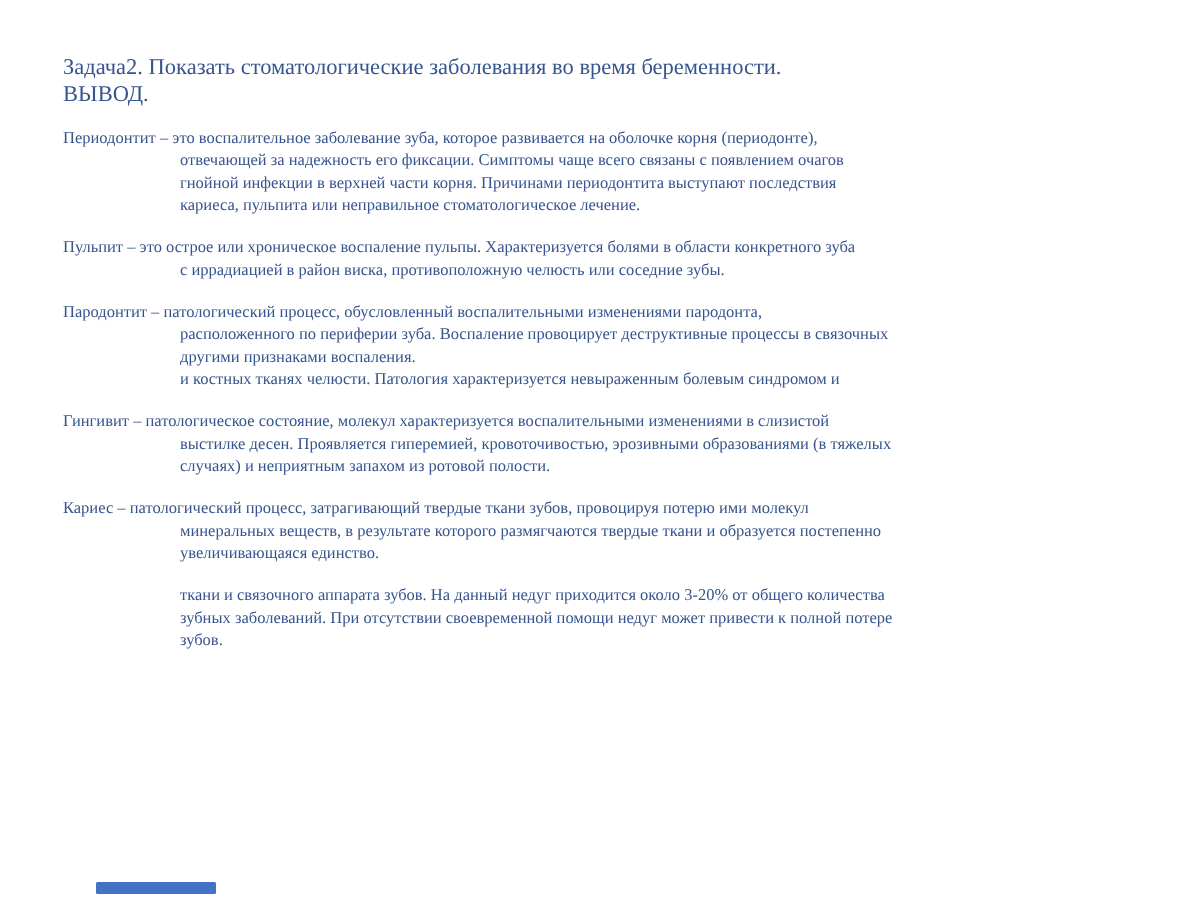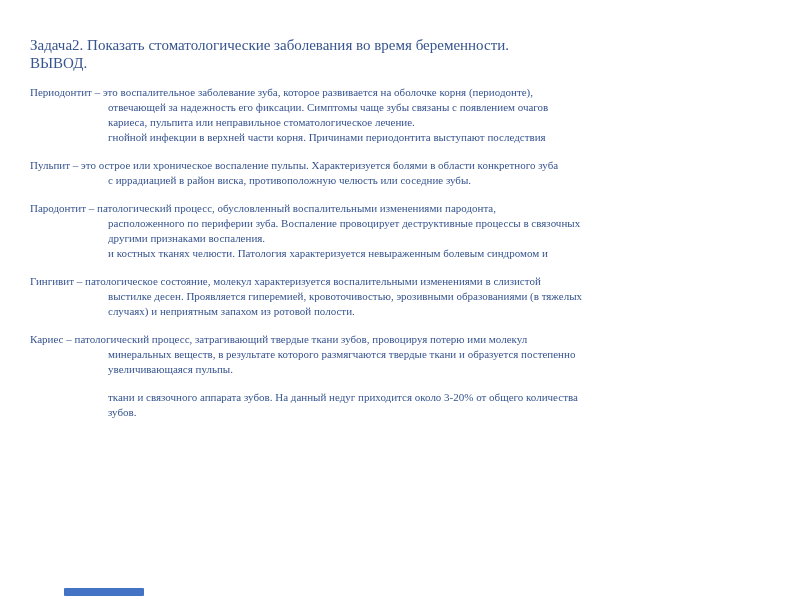--- a/index.html
+++ b/index.html
@@ -17,21 +17,21 @@
     background: #ffffff;
     font-family: "Liberation Serif", "DejaVu Serif", serif;
   }
   .doc {
     position: absolute;
     top: 36px;
     left: 30px;
     width: 745px;
     color: #36548E;
   }
-  .block { margin: 0 0 13px 0; }
+  .block { margin: 0 0 13px 12px; }
   .block.heading .line {
     font-size: 15px;
     line-height: 18px;
     white-space: nowrap;
   }
   .block.paragraph .line {
     font-size: 11px;
     line-height: 15px;
     white-space: nowrap;
   }
@@ -49,43 +49,44 @@
 <body>
 
 <div class="slide">
   <div class="doc" id="doc" style="color: rgb(54, 84, 142);">
       <div class="block heading">
         <div class="line">Задача2. Показать стоматологические заболевания во время беременности.</div>
         <div class="line">ВЫВОД.</div>
       </div>
       <div class="block paragraph">
         <div class="line">Периодонтит – это воспалительное заболевание зуба, которое развивается на оболочке корня (периодонте),</div>
-        <div class="line cont">отвечающей за надежность его фиксации. Симптомы чаще зубы связаны с появлением очагов</div>
+        <div class="line cont">отвечающей за надежность его фиксации. Симптомы чаще всего связаны с появлением очагов</div>
+        <div class="line cont">гнойной инфекции в верхней части корня. Причинами периодонтита выступают последствия</div>
         <div class="line cont">кариеса, пульпита или неправильное стоматологическое лечение.</div>
-        <div class="line cont">гнойной инфекции в верхней части корня. Причинами периодонтита выступают последствия</div>
       </div>
       <div class="block paragraph">
         <div class="line">Пульпит – это острое или хроническое воспаление пульпы. Характеризуется болями в области конкретного зуба</div>
         <div class="line cont">с иррадиацией в район виска, противоположную челюсть или соседние зубы.</div>
       </div>
       <div class="block paragraph">
         <div class="line">Пародонтит – патологический процесс, обусловленный воспалительными изменениями пародонта,</div>
         <div class="line cont">расположенного по периферии зуба. Воспаление провоцирует деструктивные процессы в связочных</div>
         <div class="line cont">другими признаками воспаления.</div>
         <div class="line cont">и костных тканях челюсти. Патология характеризуется невыраженным болевым синдромом и</div>
       </div>
       <div class="block paragraph">
         <div class="line">Гингивит – патологическое состояние, молекул характеризуется воспалительными изменениями в слизистой</div>
         <div class="line cont">выстилке десен. Проявляется гиперемией, кровоточивостью, эрозивными образованиями (в тяжелых</div>
         <div class="line cont">случаях) и неприятным запахом из ротовой полости.</div>
       </div>
       <div class="block paragraph">
         <div class="line">Кариес – патологический процесс, затрагивающий твердые ткани зубов, провоцируя потерю ими молекул</div>
         <div class="line cont">минеральных веществ, в результате которого размягчаются твердые ткани и образуется постепенно</div>
-        <div class="line cont">увеличивающаяся пульпы.</div>
+        <div class="line cont">увеличивающаяся единство.</div>
       </div>
       <div class="block paragraph">
         <div class="line cont">ткани и связочного аппарата зубов. На данный недуг приходится около 3-20% от общего количества</div>
+        <div class="line cont">зубных заболеваний. При отсутствии своевременной помощи недуг может привести к полной потере</div>
         <div class="line cont">зубов.</div>
       </div>
     </div>
   <div class="progress-bar" id="progress-bar" style="background: rgb(68, 114, 196);"></div>
 </div>
 
 </body></html>

